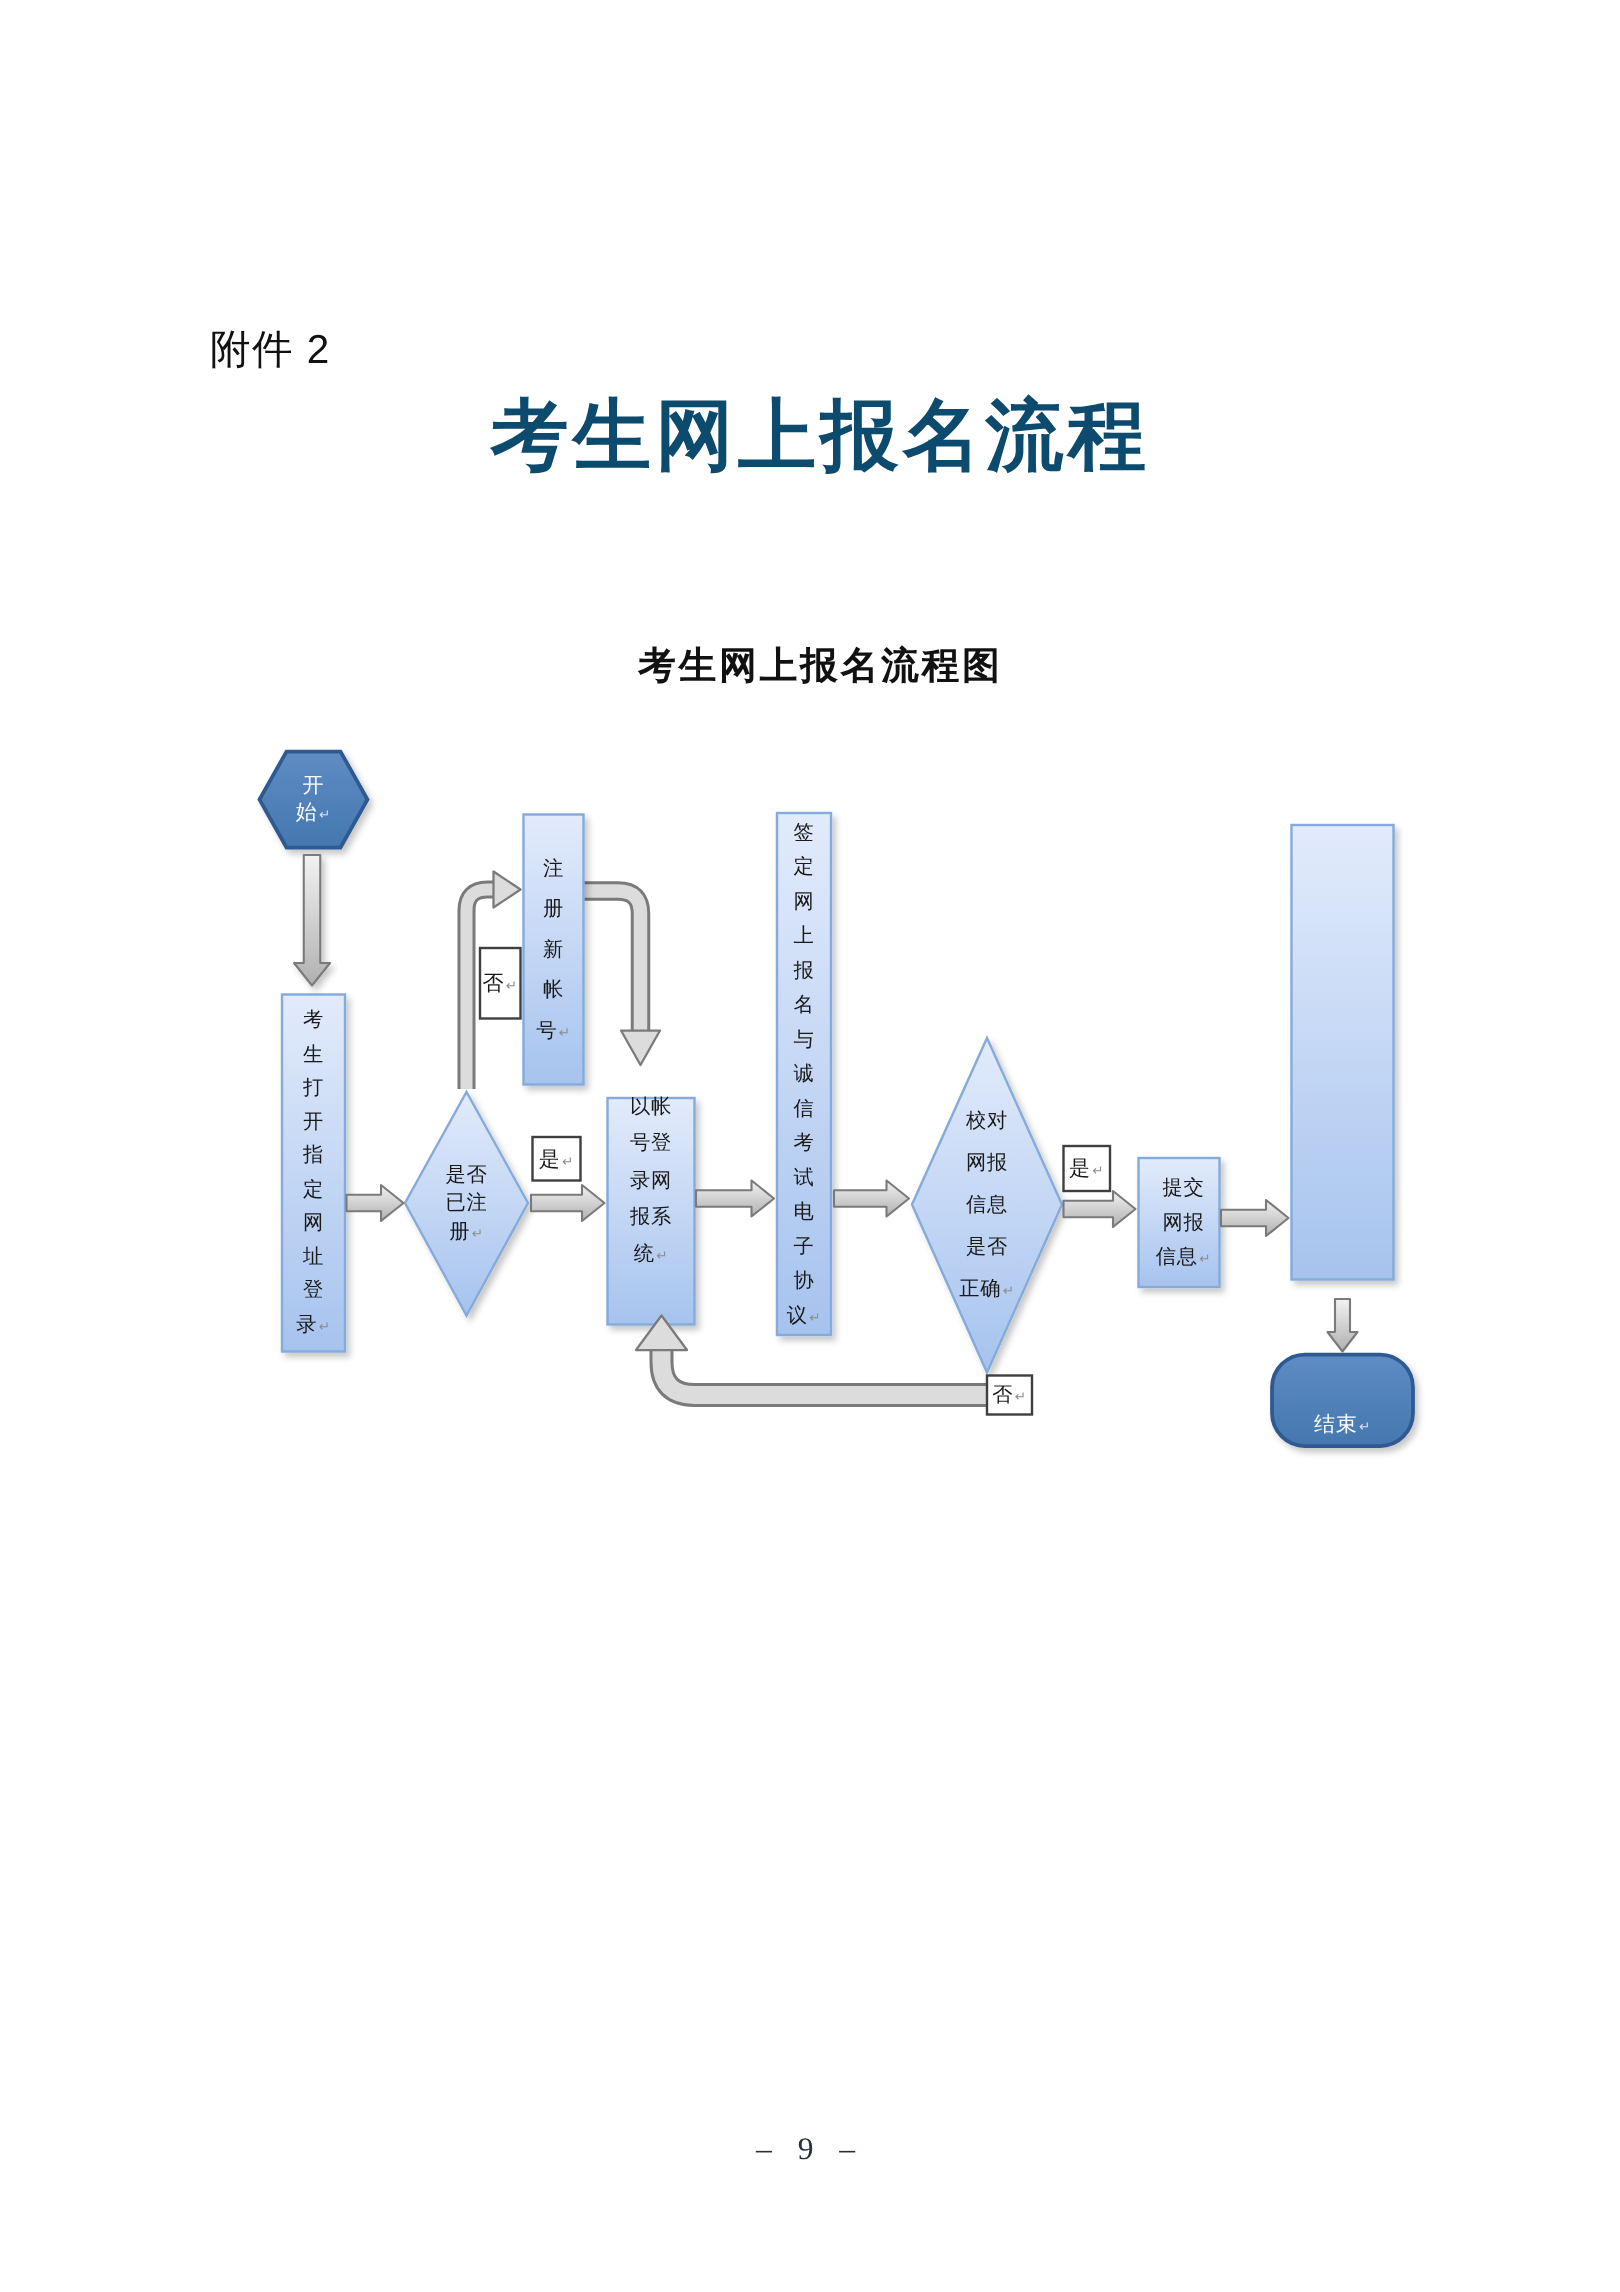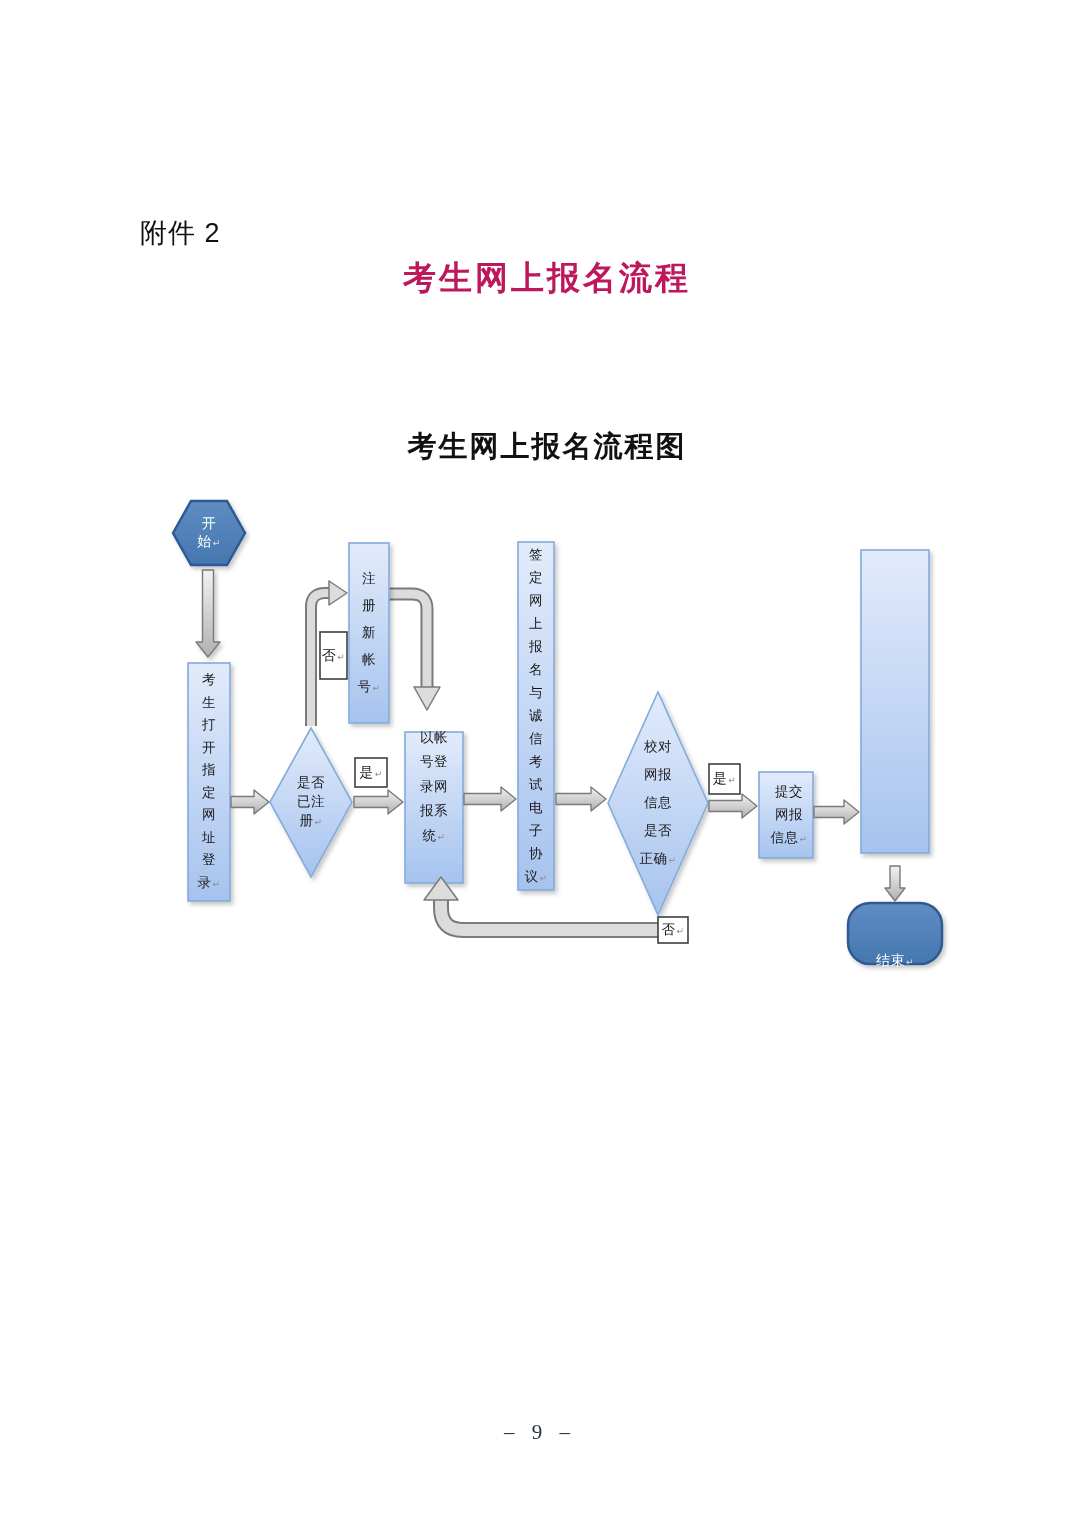--- a/index.html
+++ b/index.html
@@ -1,23 +1,23 @@
 <!DOCTYPE html>
 <html><head>
 <meta charset="utf-8">
 <style>
   html,body{margin:0;padding:0;background:#ffffff;}
   .page{position:relative;width:1080px;height:1528px;background:#ffffff;overflow:hidden;
         font-family:"Liberation Sans","DejaVu Sans",sans-serif;}
   .attachment{position:absolute;left:140px;top:215px;font-size:27px;color:#111;letter-spacing:1px;}
   .title{position:absolute;left:0;right:0;top:256px;margin:0;text-align:center;text-indent:14px;
-         font-family:Liberation Serif, serif;font-weight:700;font-size:33px;
-         color:#be185d;letter-spacing:3px;}
+         font-family:Liberation Serif, serif;font-weight:700;font-size:52px;
+         color:#0c4a6e;letter-spacing:3px;}
   .subtitle{position:absolute;left:0;right:0;top:427px;text-align:center;text-indent:14px;
-            font-size:29px;font-weight:600;color:#111;letter-spacing:2px;}
+            font-size:25px;font-weight:600;color:#111;letter-spacing:2px;}
   .pagenum{position:absolute;left:0;right:0;top:1420px;text-align:center;
            font-family:"Liberation Serif","DejaVu Serif",serif;font-size:21px;color:#26303d;letter-spacing:6px;}
   svg.canvas{position:absolute;left:0;top:0;}
   .lbl{position:absolute;display:flex;align-items:center;justify-content:center;
        color:#191919;letter-spacing:.5px;}
   .lbl .wrap{display:inline-block;text-align:center;}
   .lbl .txt{white-space:pre-line;}
   .lbl .ret{font-size:9px;color:#8d8d8d;margin-left:1px;}
   .lbl.dark .txt{color:#ffffff;}
   .lbl.dark .ret{color:#d8e1f0;}
@@ -171,21 +171,21 @@
     <span class="wrap"><span class="txt">是</span><span class="ret">↵</span></span>
   </div>
 
   <div class="lbl" style="left:759px;top:772px;width:60px;height:86px;font-size:13.5px;line-height:23px;">
     <span class="wrap"><span class="txt">提交
 网报
 信息</span><span class="ret">↵</span></span>
   </div>
 
 
-  <div class="lbl dark" style="left:848px;top:933px;width:94px;height:57px;font-size:14px;line-height:17px;">
+  <div class="lbl dark" style="left:848px;top:903px;width:94px;height:57px;font-size:14px;line-height:17px;align-items:flex-end;">
     <span class="wrap"><span class="txt">结束</span><span class="ret">↵</span></span>
   </div>
 
   <div class="lbl" style="left:658px;top:917px;width:30px;height:26px;font-size:13.5px;line-height:15px;">
     <span class="wrap"><span class="txt">否</span><span class="ret">↵</span></span>
   </div>
 
   <div class="pagenum">– 9 –</div>
 </div>
 

